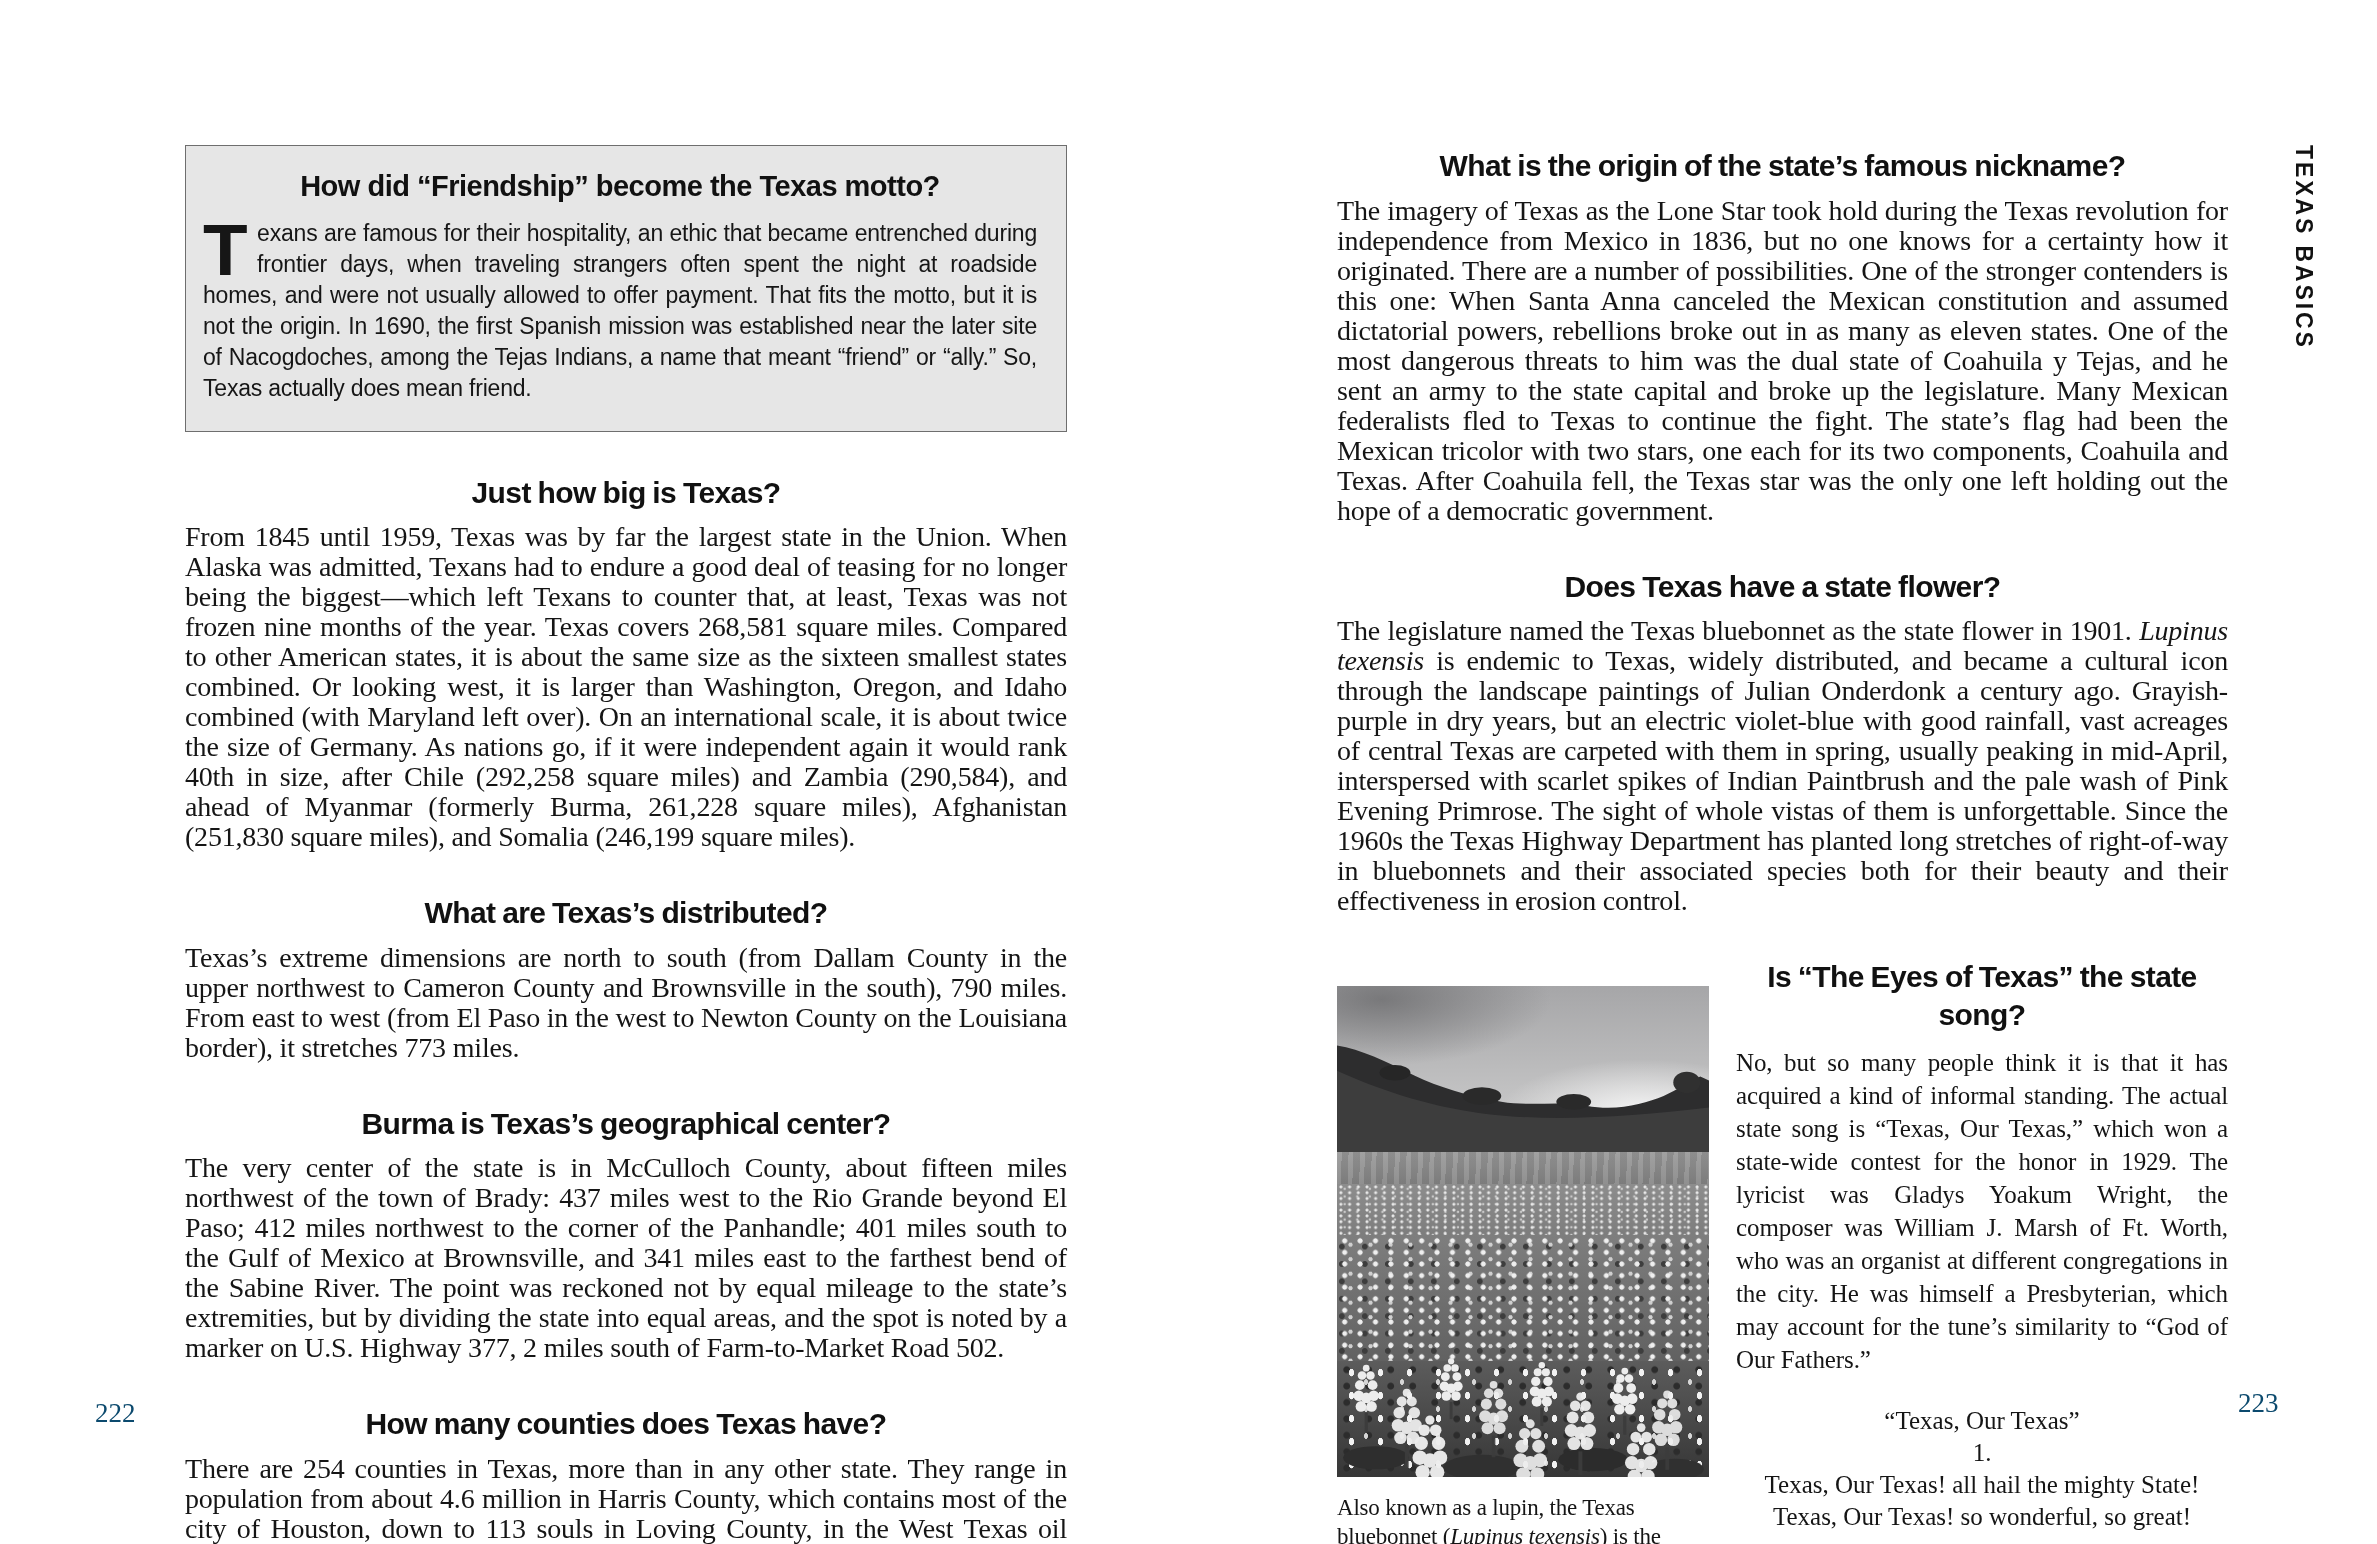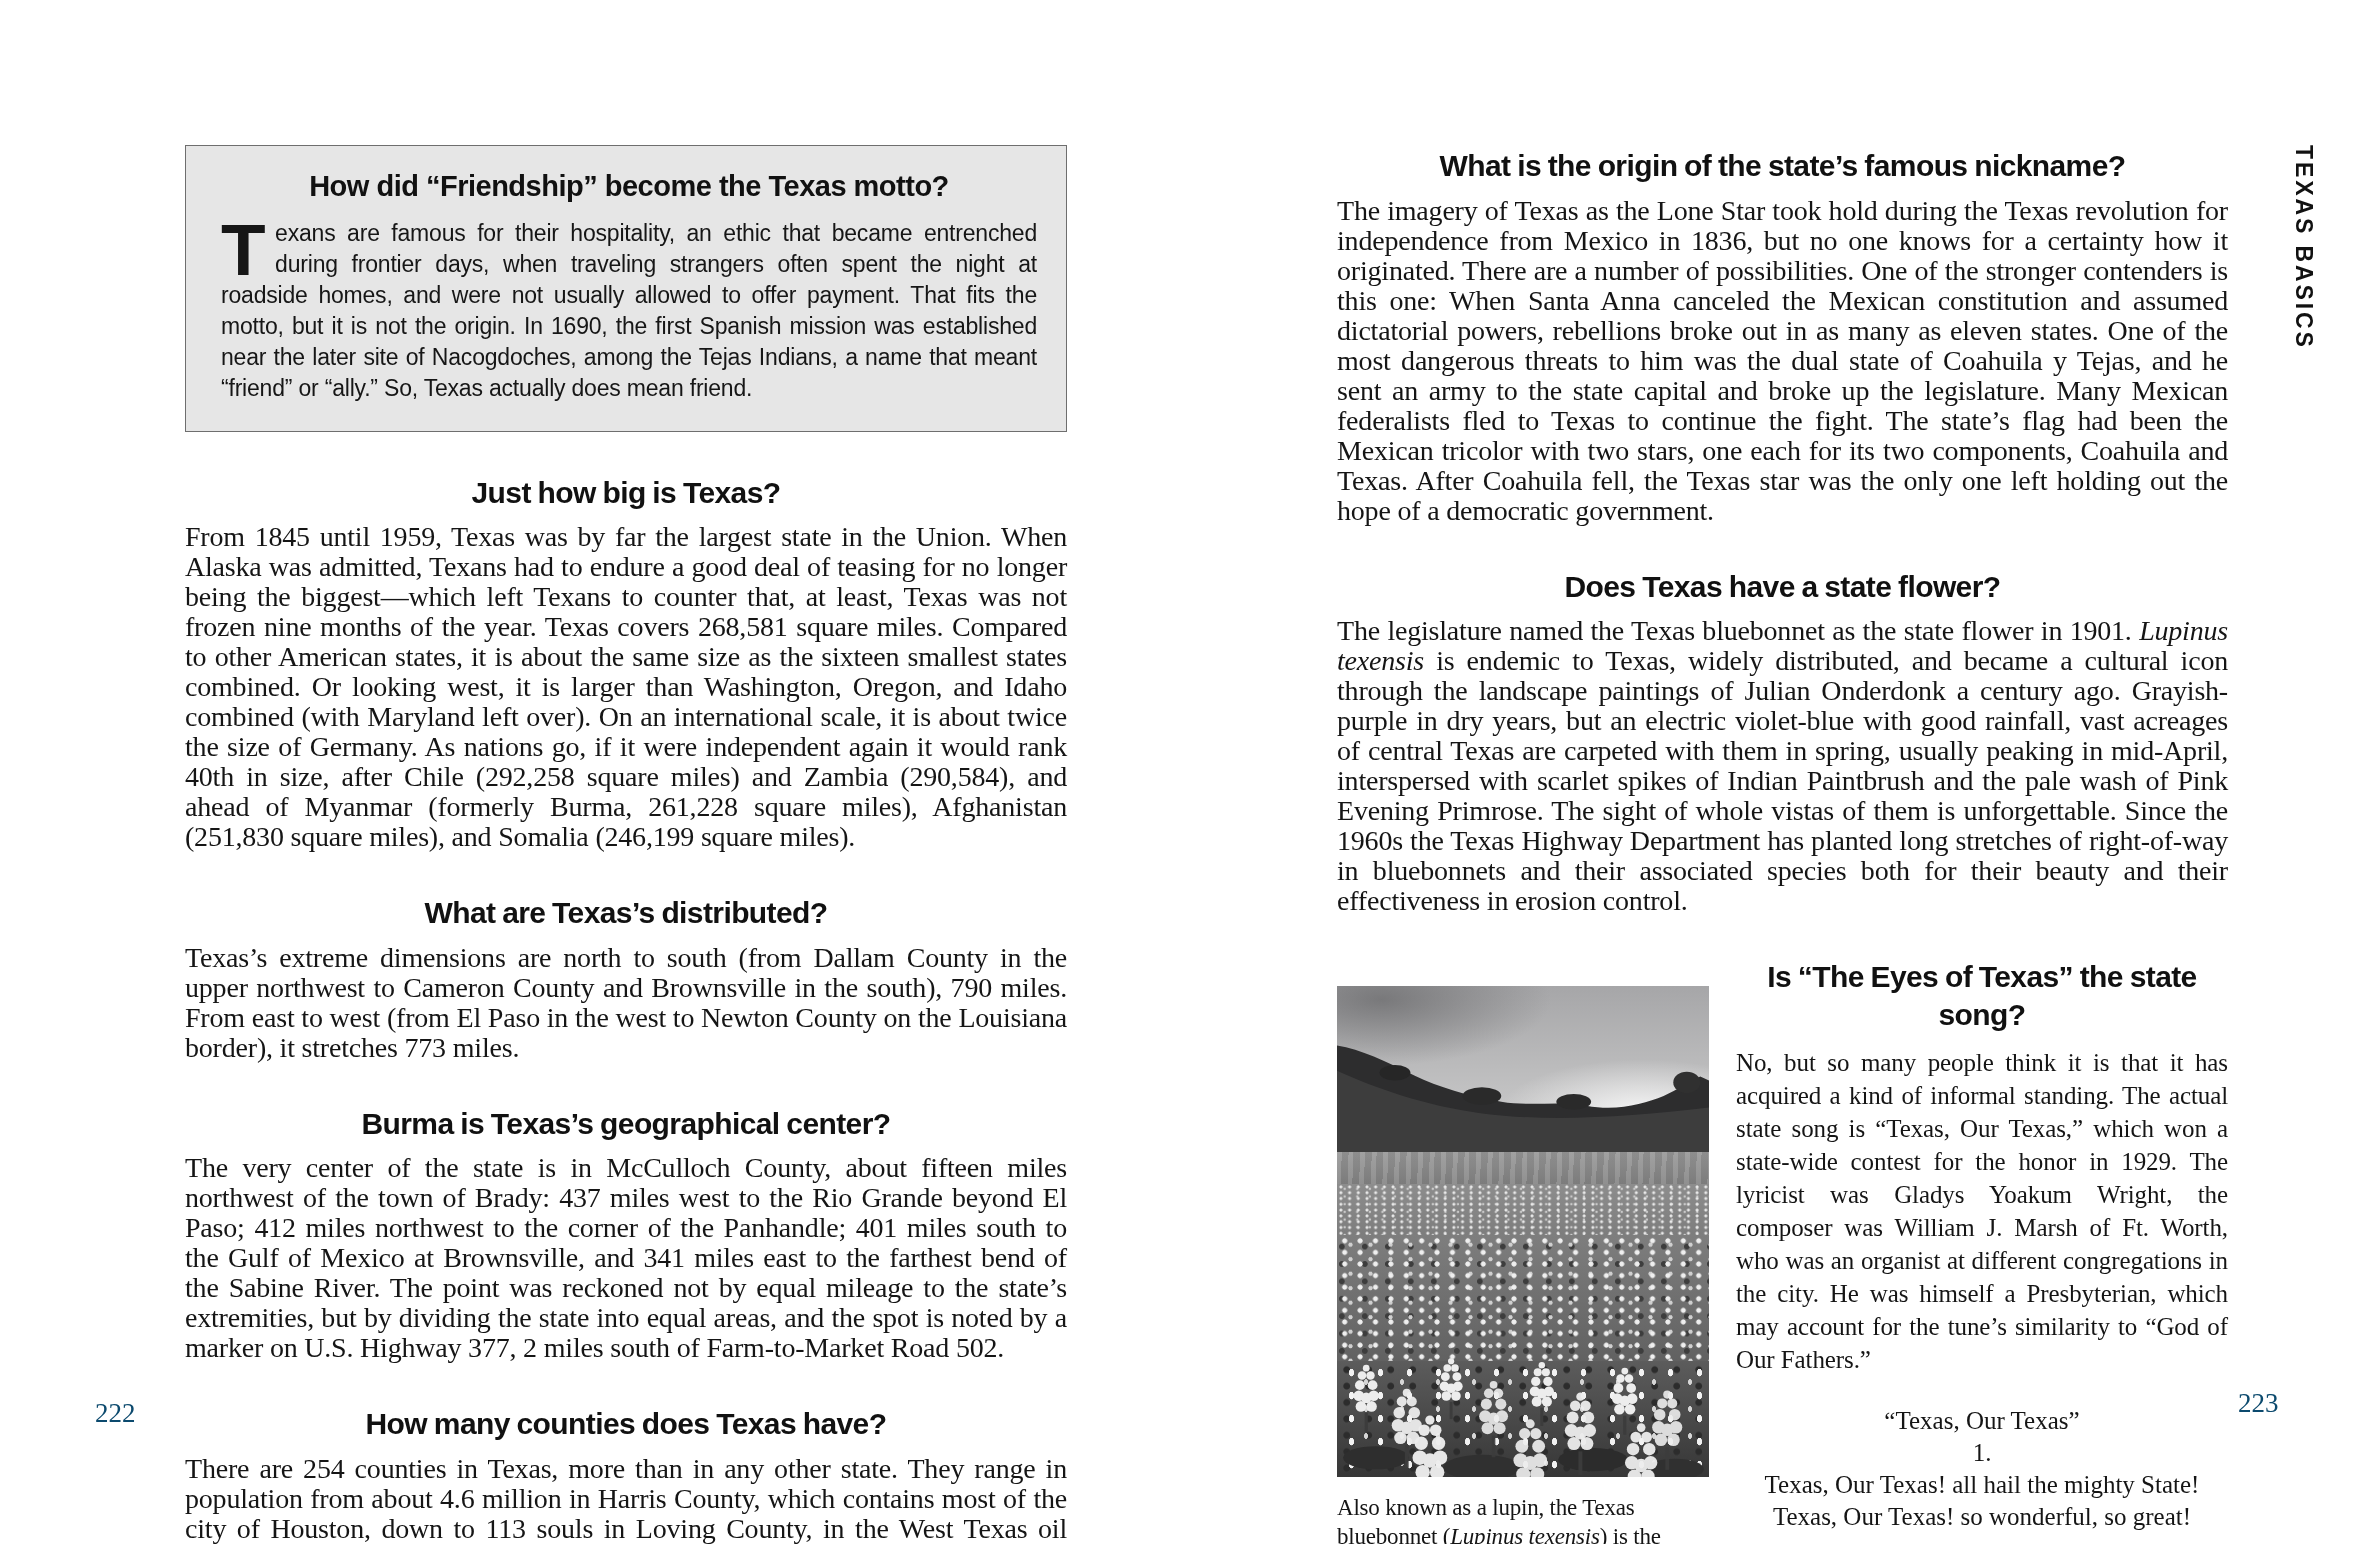--- a/index.html
+++ b/index.html
@@ -26,21 +26,21 @@
   .page-num {
     position:absolute; font-size:27px; color:#0c4a6e;
     font-family:"Liberation Serif", serif;
   }
 
   
   .page-left { position:absolute; left:185px; top:145px; width:882px; }
   .infobox {
     box-sizing:border-box; width:882px;
     background:#e6e6e6; border:1.9px solid #6e6e6e;
-    padding:23px 29px 27px 35px;
+    padding:23px 29px 27px 17px;
   }
   .infobox-title {
     font-family:"Liberation Sans", sans-serif; font-weight:bold;
     font-size:29px; line-height:35px; letter-spacing:-0.5px;
     text-align:center; color:#111; margin:0 0 13.5px 0;
   }
   .infobox-body {
     font-family:"Liberation Sans", sans-serif;
     font-size:23px; line-height:31px; text-align:justify;
     letter-spacing:-0.2px; color:#161616; margin:0;

